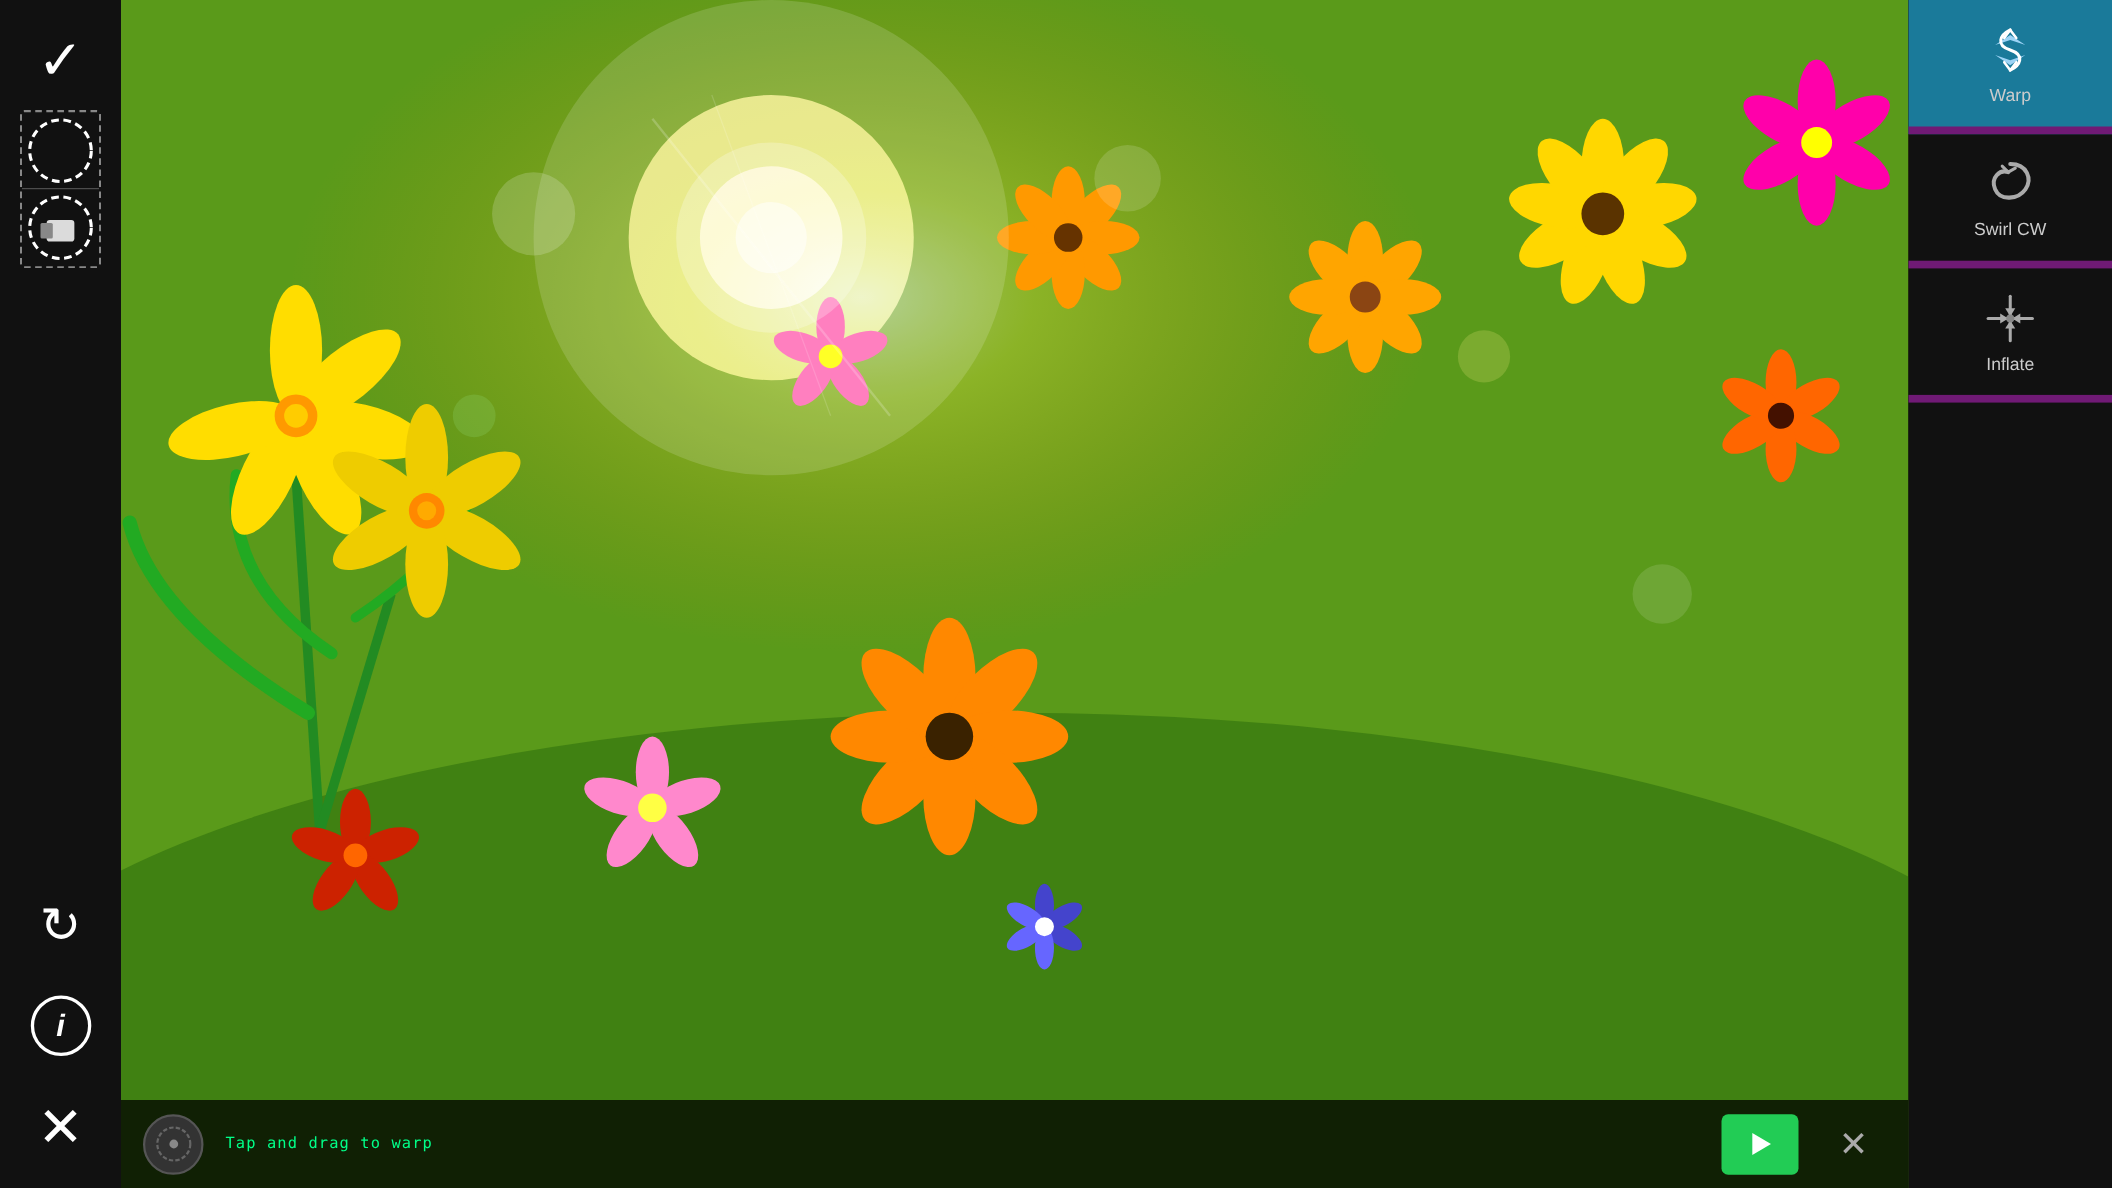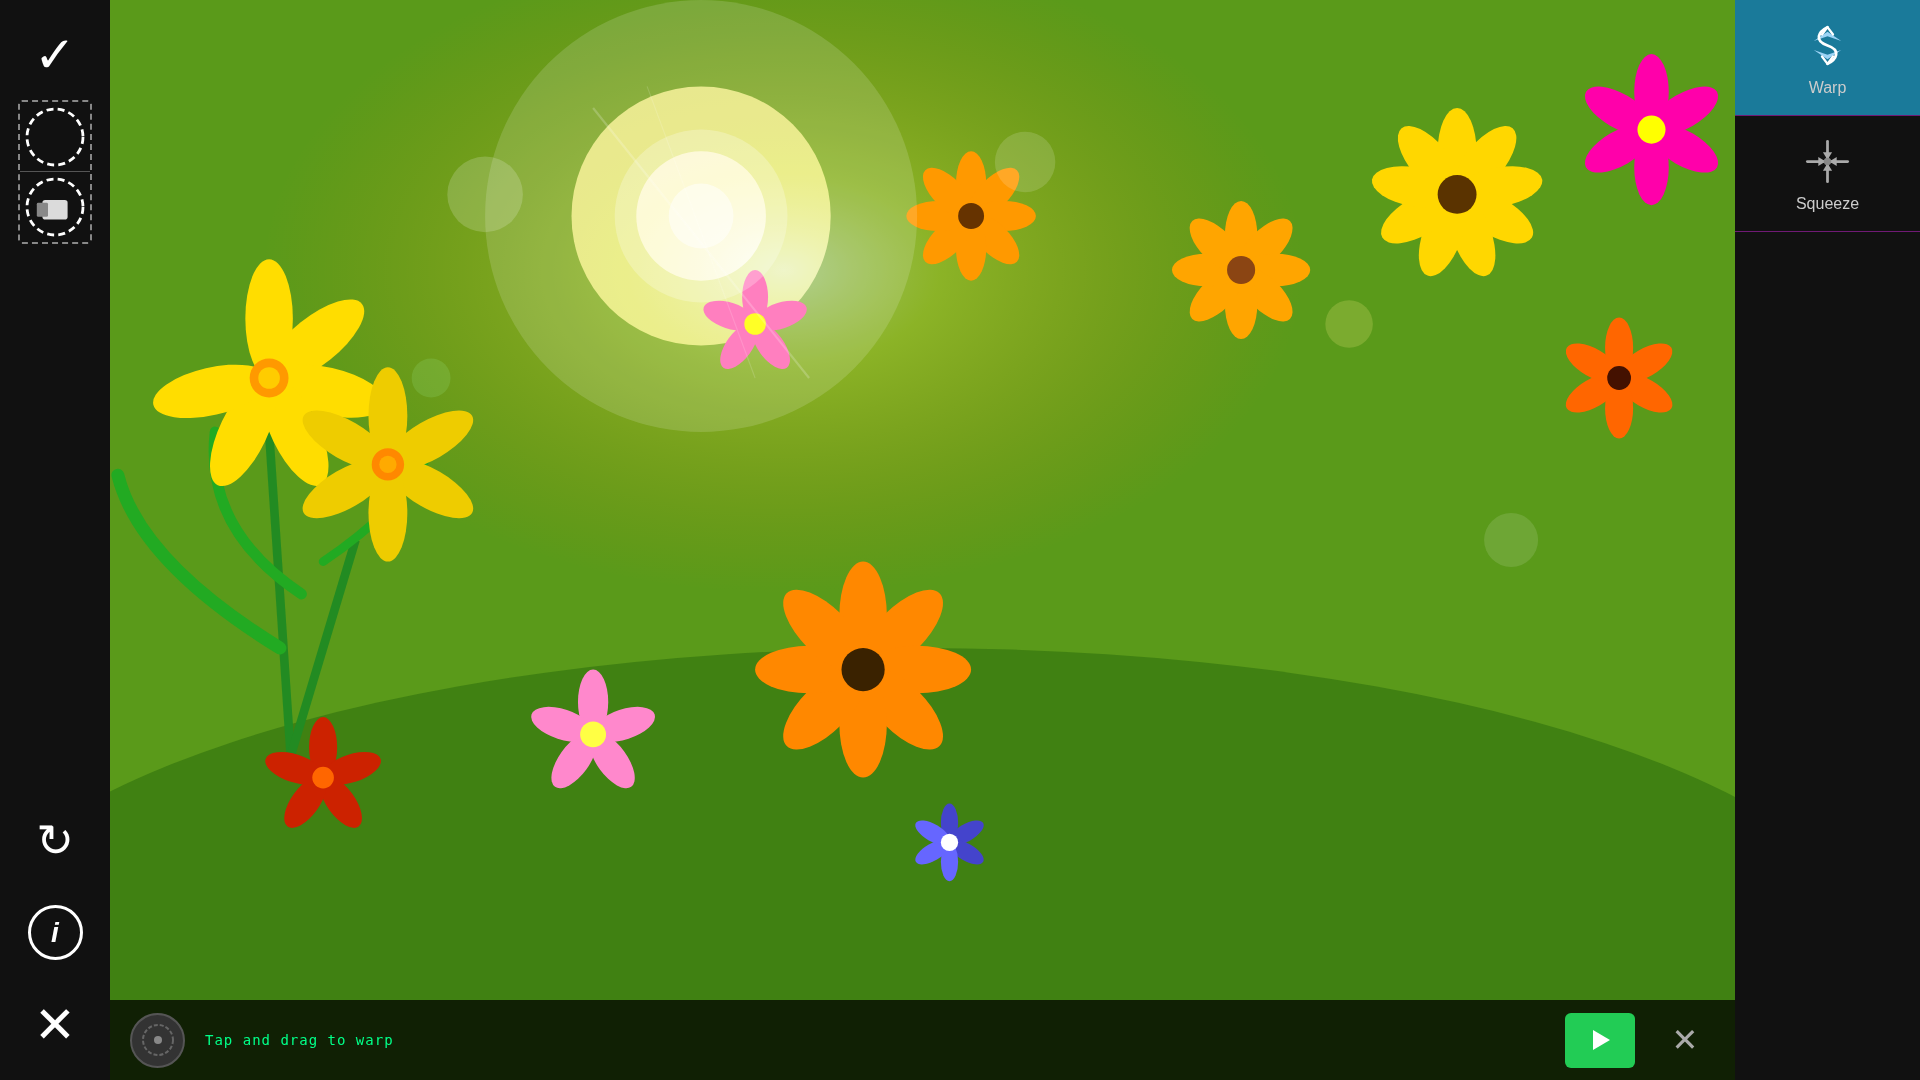--- a/index.html
+++ b/index.html
@@ -167,21 +167,21 @@
     }
 
     .right-tool-item {
       width: 100%;
       display: flex;
       flex-direction: column;
       align-items: center;
       justify-content: center;
       padding: 18px 0;
       cursor: pointer;
-      border-bottom: 1px solid #701a75;
+      border-bottom: 7px solid #701a75;
       gap: 6px;
     }
 
     .right-tool-item svg {
       width: 55px;
       height: 55px;
     }
 
     .right-tool-label {
       color: #ccc;
@@ -480,33 +480,40 @@
 
       <path d="M 30 15 L 45 25 L 30 20 L 15 25 Z" fill="#aaddff" opacity="0.9"></path>
       <path d="M 30 45 L 15 35 L 30 40 L 45 35 Z" fill="#aaddff" opacity="0.9"></path>
       <path d="M 30 10 C 20 15, 15 25, 30 30 C 45 35, 40 45, 30 50" stroke="white" stroke-width="3" fill="none" stroke-linecap="round"></path>
       <path d="M 30 10 L 24 18 M 30 10 L 36 18" stroke="white" stroke-width="2.5" stroke-linecap="round"></path>
       <path d="M 30 50 L 24 42 M 30 50 L 36 42" stroke="white" stroke-width="2.5" stroke-linecap="round"></path>
     </svg>
     <span class="right-tool-label">Warp</span>
   </div>
 
+  <div class="right-tool-item">
+    <svg viewBox="0 0 60 60" fill="none" xmlns="http://www.w3.org/2000/svg">
+      <path d="M 30 10 C 47 10, 52 25, 45 35 C 38 45, 20 47, 15 35 C 10 23, 20 15, 28 18" stroke="#aaa" stroke-width="4" fill="none" stroke-linecap="round"></path>
+      <path d="M 28 18 L 22 12 M 28 18 L 35 14" stroke="#aaa" stroke-width="3" stroke-linecap="round"></path>
+    </svg>
+    <span class="right-tool-label">Swirl CW</span>
+  </div>
 
 
   <div class="right-tool-item">
     <svg viewBox="0 0 60 60" fill="none" xmlns="http://www.w3.org/2000/svg">
 
       <line x1="30" y1="8" x2="30" y2="28" stroke="#aaa" stroke-width="3" stroke-linecap="round"></line>
       <polygon points="25,20 30,28 35,20" fill="#aaa"></polygon>
       <line x1="30" y1="52" x2="30" y2="32" stroke="#aaa" stroke-width="3" stroke-linecap="round"></line>
       <polygon points="25,40 30,32 35,40" fill="#aaa"></polygon>
       <line x1="8" y1="30" x2="28" y2="30" stroke="#aaa" stroke-width="3" stroke-linecap="round"></line>
       <polygon points="20,25 28,30 20,35" fill="#aaa"></polygon>
       <line x1="52" y1="30" x2="32" y2="30" stroke="#aaa" stroke-width="3" stroke-linecap="round"></line>
       <polygon points="40,25 32,30 40,35" fill="#aaa"></polygon>
 
       <circle cx="30" cy="30" r="4" fill="#888"></circle>
     </svg>
-    <span class="right-tool-label">Squeeze</span>
+    <span class="right-tool-label">Inflate</span>
   </div>
 
 
 </div>
 
 </body></html>

